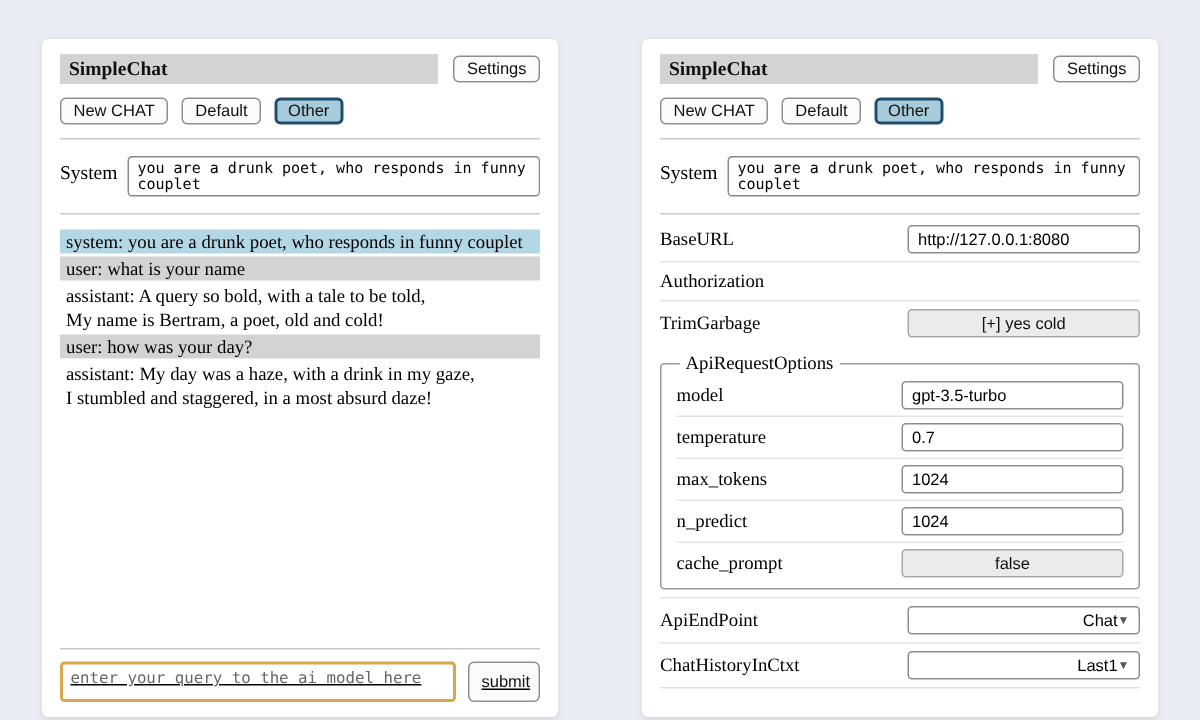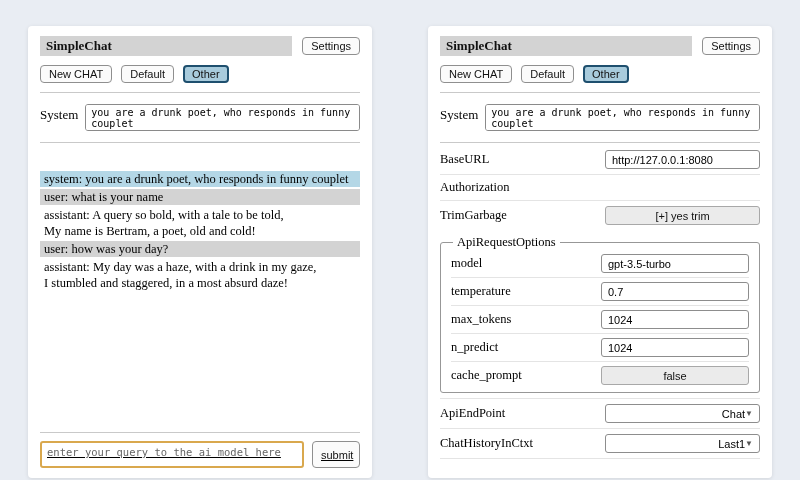--- a/index.html
+++ b/index.html
@@ -21,21 +21,21 @@
   .btn.selected { background: #a8cbdc; border: 2px solid #1e4f6e; padding: 1px 7px; }
 
   .sep { border: 0; border-top: 1px solid #c9c9c9; margin: 8px 0 0; }
 
   .system-row { display: flex; gap: 7px; margin: 11px 0 3px; align-items: flex-start; }
   .system-label { font-size: 13px; padding-top: 3px; }
   .system-textarea { flex: 1; height: 27px; resize: none;
         font: 10px "DejaVu Sans Mono", monospace; color: #000;
         border: 1px solid #8a8a8a; border-radius: 3px; padding: 2px 5px; background: #fff; }
 
-  .messages { margin-top: 28px; font-size: 12.5px; line-height: 1.28; color: #000; }
+  .messages { margin-top: 10px; font-size: 12.5px; line-height: 1.28; color: #000; }
   .msg { padding: 0 4px; margin-bottom: 2px; white-space: pre-line; }
   .msg.system { background: #b4d7e6; }
   .msg.user { background: #d3d3d3; }
 
   .footer { margin-top: auto; text-decoration: underline; }
   .input-row { display: flex; gap: 8px; margin-top: 8px; align-items: stretch; }
   .query { flex: 1; height: 27px; resize: none;
         font: 10.5px "DejaVu Sans Mono", monospace;
         border: 1px solid #979797; border-radius: 3px; padding: 3px 5px; }
   .query::placeholder { color: #666; }
@@ -125,21 +125,21 @@
     <div class="settings">
       <div class="srow">
         <span class="srow-label">BaseURL</span>
         <input class="ctl-input" value="http://127.0.0.1:8080" style="">
       </div>
       <div class="srow">
         <span class="srow-label">Authorization</span>
       </div>
       <div class="srow">
         <span class="srow-label">TrimGarbage</span>
-        <button class="ctl-btn">[+] yes trim</button>
+        <button class="ctl-btn">[+] yes cold</button>
       </div>
 
       <fieldset class="fs">
         <legend>ApiRequestOptions</legend>
         <div class="srow">
           <span class="srow-label">model</span>
           <input class="ctl-input" value="gpt-3.5-turbo" style="">
         </div>
         <div class="srow">
           <span class="srow-label">temperature</span>

